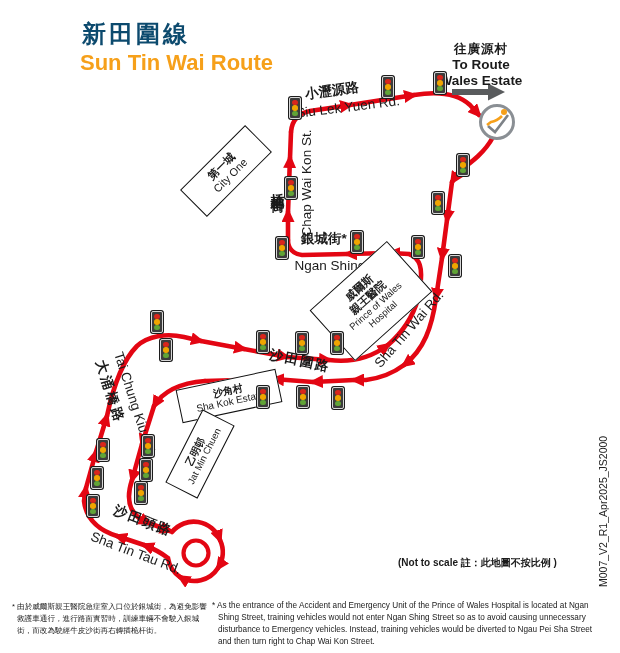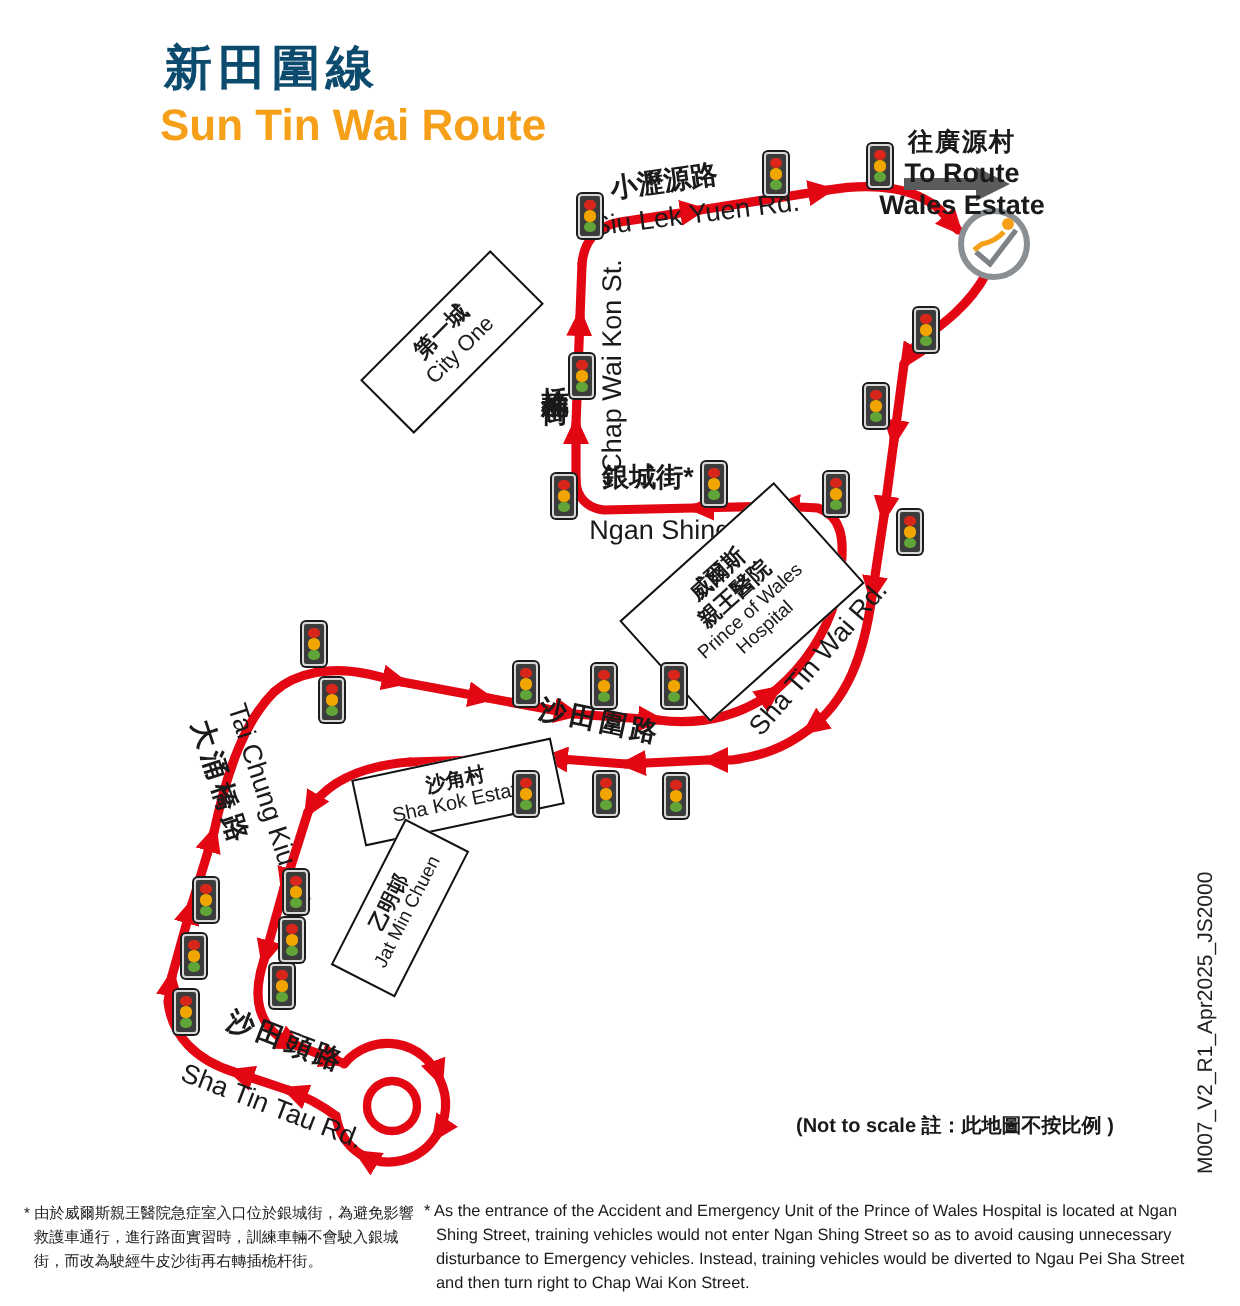--- a/index.html
+++ b/index.html
@@ -6,21 +6,21 @@
   #stage{
     position:relative;width:620px;height:653px;background:#fff;overflow:hidden;
     font-family:"Liberation Sans", sans-serif;color:#1a1a1a;
   }
   .abs{position:absolute;}
   
   .t-zh{left:82px;top:18px;font-size:24px;font-weight:bold;color:#0c4a6e;letter-spacing:3px;}
   .t-en{left:80px;top:50px;font-size:22px;font-weight:bold;color:#f6a01a;}
   .t-veh{left:82px;top:84px;font-size:17px;font-weight:bold;color:#7f8184;letter-spacing:1px;}
   
-  .dest{left:438px;top:42px;width:86px;text-align:center;line-height:1.2;margin-top:22px;}
+  .dest{left:438px;top:42px;width:86px;text-align:center;line-height:1.2;}
   .dest .d1{font-size:12.5px;font-weight:bold;letter-spacing:1px;}
   .dest .d2,.dest .d3{font-size:13.5px;font-weight:bold;}
   
   .lbl{transform:translate(-50%,-50%);white-space:nowrap;font-size:13.5px;}
   .lbl.b{font-weight:bold;}
   
   .box{transform:translate(-50%,-50%);border:1.6px solid #111;background:#fff;
        display:flex;flex-direction:column;align-items:center;justify-content:center;
        text-align:center;line-height:1.15;white-space:nowrap;}
   .box .zh{font-weight:bold;}

